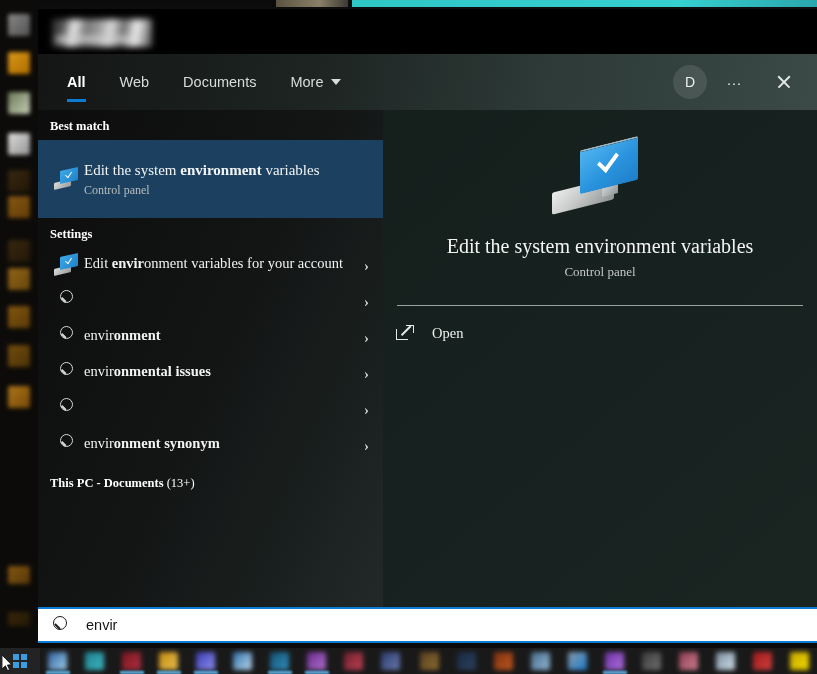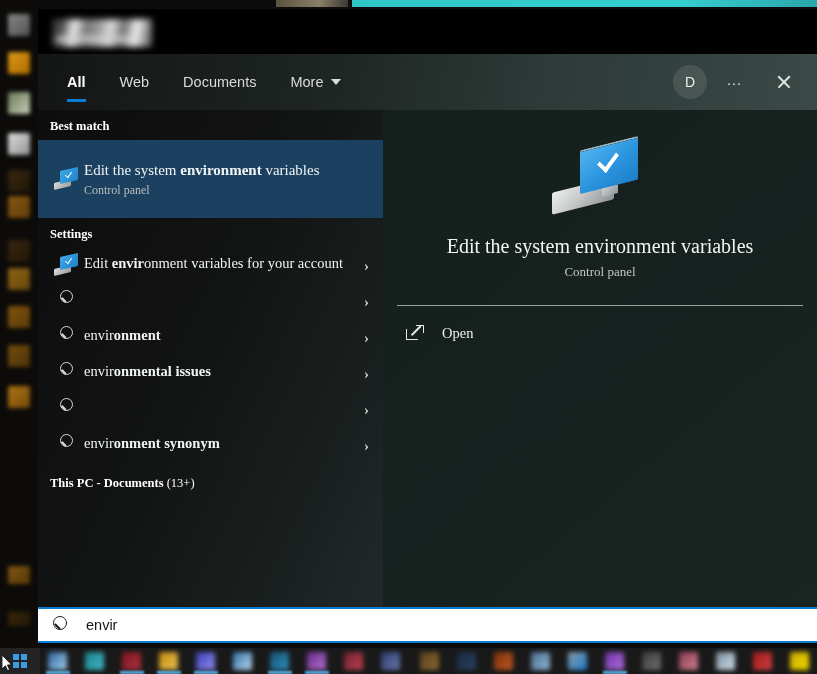--- a/index.html
+++ b/index.html
@@ -107,21 +107,21 @@
         border-left:4px solid #fff; border-bottom:4px solid #fff;
         transform:rotate(-47deg) skewY(-7deg); }
   .big-mon .neck { position:absolute; left:50px; top:45px; width:16px; height:9px;
         background:linear-gradient(135deg,#cfd4d6,#8e9699); transform:skewY(-14deg); }
   .big-mon .kbd { position:absolute; left:0; top:44px; width:62px; height:22px;
         background:linear-gradient(140deg,#eceded 0%,#c9cbcb 45%,#8e9191 100%);
         transform:skewY(-14deg); border-radius:2px; }
   .prev-title { color:#f3f5f5; font-size:20px; font-weight:normal; text-align:center; }
   .prev-sub { color:#c3c7c6; font-size:13px; margin-top:6px; text-align:center; }
   .prev-divider { position:absolute; left:14px; right:14px; top:195px; height:1px; background:#9aa2a0; }
-  .open-row { position:absolute; left:14px; top:206px; display:flex; align-items:center;
+  .open-row { position:absolute; left:4px; top:206px; display:flex; align-items:center;
               height:34px; color:#eef1f0; font-size:14.5px; }
   .open-ico { position:relative; width:18px; height:16px; margin:0 18px 0 9px; }
   .open-ico .sq2 { position:absolute; left:0; top:4px; width:12px; height:11px;
               border-left:1.6px solid #e4e8e7; border-bottom:1.6px solid #e4e8e7; }
   .open-ico .arr { position:absolute; left:6px; top:0; width:11px; height:11px; }
   .open-ico .arr::before { content:""; position:absolute; left:0; bottom:0; width:13px; height:1.6px;
               background:#e4e8e7; transform:rotate(-45deg); transform-origin:left bottom; }
   .open-ico .arr::after { content:""; position:absolute; right:-1px; top:0px; width:7px; height:7px;
               border-top:1.6px solid #e4e8e7; border-right:1.6px solid #e4e8e7; }
 

